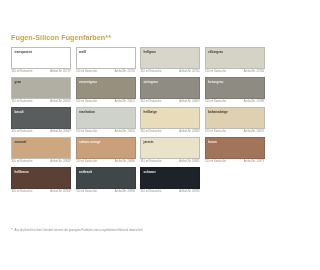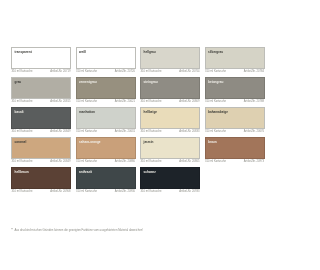--- a/index.html
+++ b/index.html
@@ -101,20 +101,21 @@
   }
   #footnote .fn-mark {
     margin-right: 1.2px;
   }
 </style>
 </head>
 <body>
 
 <div id="sheet">
 
+  <div id="chart-title">Fugen-Silicon Fugenfarben**</div>
 
   <div id="swatch-grid">
       <div class="swatch-row">
         <div class="swatch-cell">
           <div class="swatch-chip light-chip" style="background: rgb(255, 255, 255);">
             <div class="swatch-label label-dark">transparent</div>
           </div>
           <div class="swatch-meta">
             <span class="meta-size">310 ml Kartusche</span>
             <span class="meta-art">Artikel-Nr. 20719</span>

